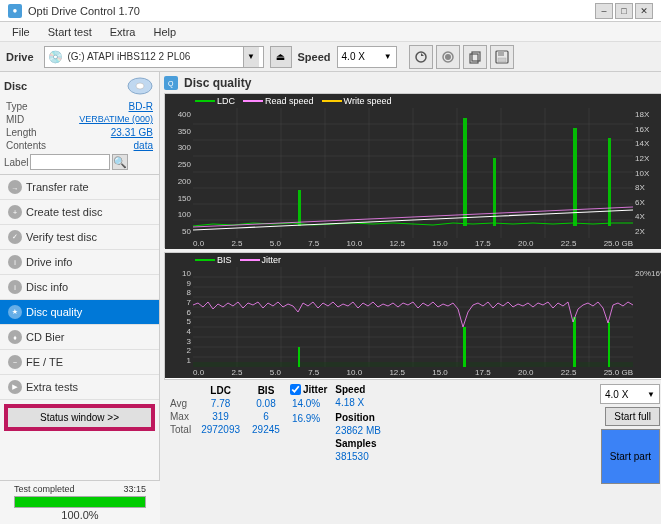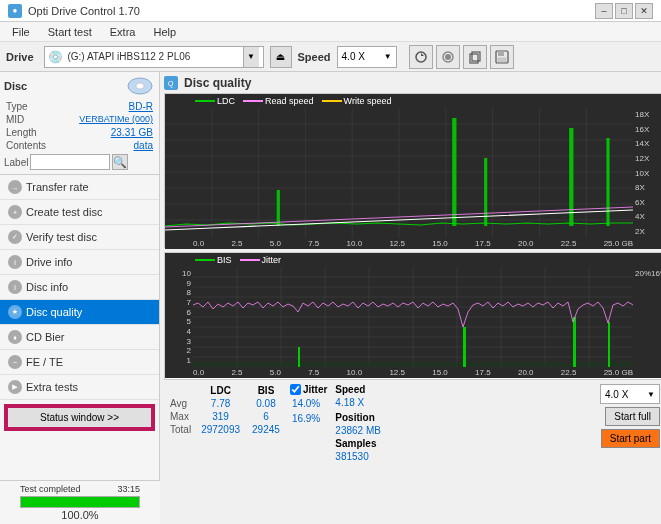--- a/index.html
+++ b/index.html
@@ -209,21 +209,21 @@
         <span>FE / TE</span>
       </div>
       <div class="nav-item">
         <div class="nav-icon">▶</div>
         <span>Extra tests</span>
       </div>
 
       <div class="status-window-btn">Status window &gt;&gt;</div>
     </div>
 
-    <div style="position:absolute; bottom:0; left:0; width:160px; background:#f5f5f5; border-top:1px solid #ccc; padding:3px 20px;">
+    <div style="position:absolute; bottom:0; left:0; width:160px; background:#f5f5f5; border-top:1px solid #ccc; padding:3px 14px;">
       <div style="display:flex; justify-content:space-between; margin-bottom:2px;">
         <span style="font-size:9px; color:#333;">Test completed</span>
         <span style="font-size:9px; color:#333;">33:15</span>
       </div>
       <div class="progress-bar-outer">
         <div class="progress-bar-inner" style="width:100%"></div>
       </div>
       <div class="progress-text">100.0%</div>
     </div>
   </div>
@@ -252,20 +252,30 @@
           <span>Read speed</span>
         </div>
         <div style="display:flex;align-items:center;gap:2px;">
           <div style="width:20px;height:2px;background:#ffcc00;"></div>
           <span>Write speed</span>
         </div>
       </div>
 
       <div style="display:flex; height:130px;">
 
+        <div style="width:28px; display:flex; flex-direction:column; justify-content:space-between; padding:2px 2px; background:#2a2a2a; text-align:right;">
+          <span style="font-size:8px;color:#ccc;">400</span>
+          <span style="font-size:8px;color:#ccc;">350</span>
+          <span style="font-size:8px;color:#ccc;">300</span>
+          <span style="font-size:8px;color:#ccc;">250</span>
+          <span style="font-size:8px;color:#ccc;">200</span>
+          <span style="font-size:8px;color:#ccc;">150</span>
+          <span style="font-size:8px;color:#ccc;">100</span>
+          <span style="font-size:8px;color:#ccc;">50</span>
+        </div>
 
         <svg style="flex:1; background:#2a2a2a;" viewBox="0 0 440 130" preserveAspectRatio="none">
 
           <line x1="0" y1="16" x2="440" y2="16" stroke="#444" stroke-width="0.5"></line>
           <line x1="0" y1="32" x2="440" y2="32" stroke="#444" stroke-width="0.5"></line>
           <line x1="0" y1="48" x2="440" y2="48" stroke="#444" stroke-width="0.5"></line>
           <line x1="0" y1="64" x2="440" y2="64" stroke="#444" stroke-width="0.5"></line>
           <line x1="0" y1="80" x2="440" y2="80" stroke="#444" stroke-width="0.5"></line>
           <line x1="0" y1="96" x2="440" y2="96" stroke="#444" stroke-width="0.5"></line>
           <line x1="0" y1="112" x2="440" y2="112" stroke="#444" stroke-width="0.5"></line>
@@ -449,18 +459,18 @@
         <div style="font-size:10px; font-weight:bold;">Samples</div>
         <div style="font-size:10px; color:#0066cc;">381530</div>
       </div>
 
       <div style="display:flex; flex-direction:column; gap:3px; margin-left:auto; align-items:flex-end;">
         <div style="display:flex; align-items:center; background:white; border:1px solid #aaa; height:20px; padding:0 4px; width:60px; font-size:10px;">
           <span style="flex:1;">4.0 X</span>
           <span style="font-size:8px;">▼</span>
         </div>
         <button class="action-btn" style="font-size:10px; padding:3px 8px; background:#e0e0e0; border:1px solid #888; cursor:pointer;">Start full</button>
-        <button class="action-btn" style="font-size:10px; padding:3px 8px; background:#f97316; border:1px solid #888; cursor:pointer;">Start part</button>
+        <button class="action-btn" style="font-size:10px; padding:21px 8px; background:#3b82f6; border:1px solid #888; cursor:pointer;">Start part</button>
       </div>
     </div>
 
   </div>
 </div>
 
 </body></html>

